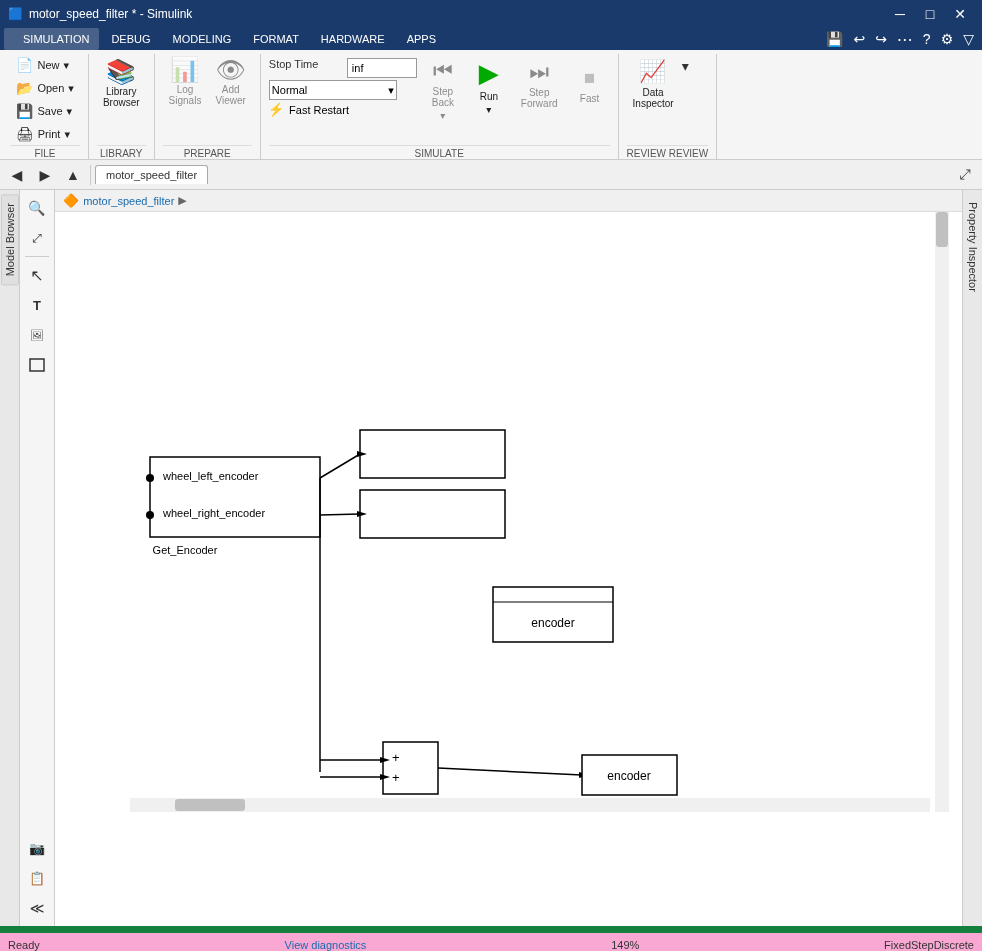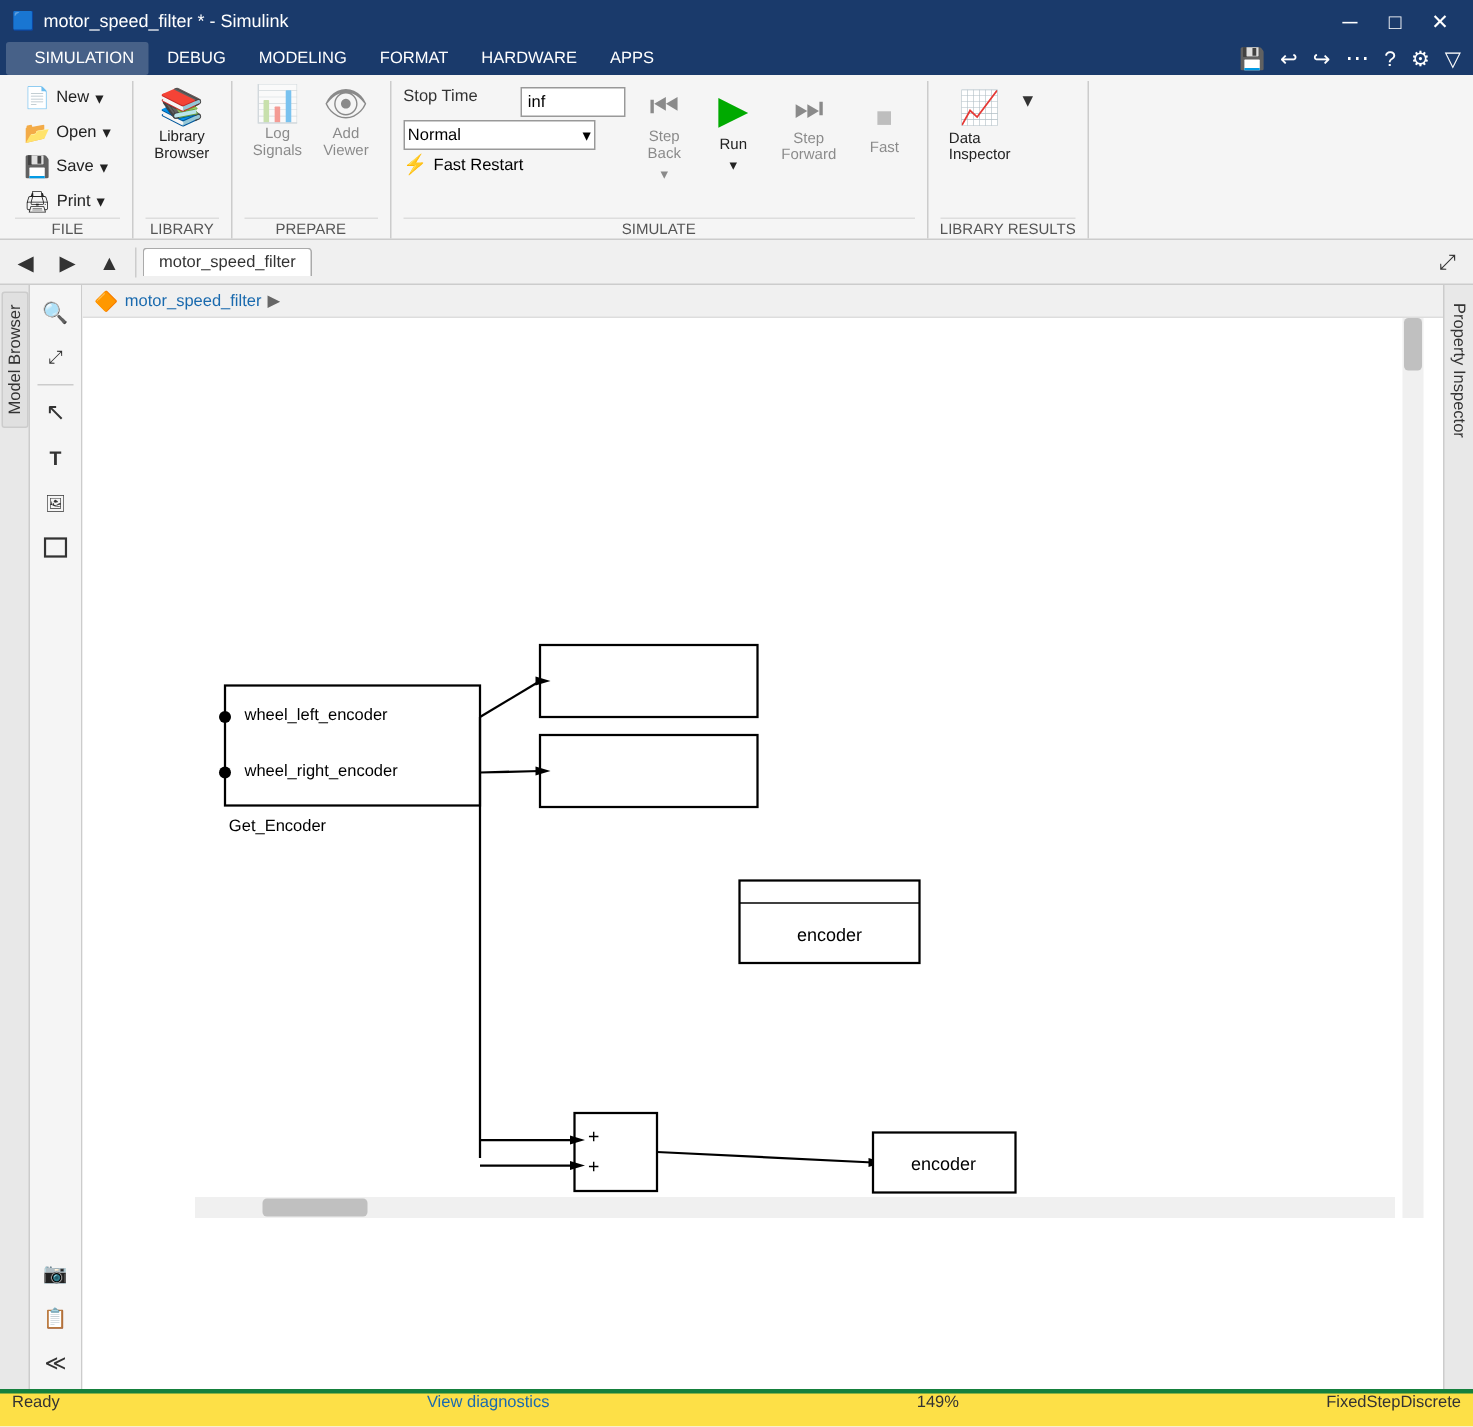--- a/index.html
+++ b/index.html
@@ -209,25 +209,25 @@
 
     
     .prop-tab-vert {
       writing-mode: vertical-rl;
       font-size: 11px; color: #333; cursor: pointer;
       padding: 8px 2px;
     }
 
     
     #statusbar {
-      background: #fde047;
-      border-top: 3px solid #15803d;
+      background: #f9a8d4;
+      border-top: 7px solid #15803d;
       height: 25px;
       display: flex;
-      align-items: flex-start;
+      align-items: flex-end;
       padding: 0 8px;
       font-size: 11px;
       color: #333;
       justify-content: space-between;
     }
     .status-link { color: #1a6aae; cursor: pointer; }
 
     
     .diagram-svg {
       position: absolute;
@@ -381,27 +381,27 @@
           <span style="font-size:10px;text-align:center">Fast</span>
         </div>
       </div>
       <div class="ribbon-group-label">SIMULATE</div>
     </div>
 
     <div class="ribbon-group">
       <div class="ribbon-buttons">
         <div class="ribbon-btn tall">
           <span style="font-size:22px">📈</span>
-          <span style="font-size:10px;">Data<br>Inspector</span>
+          <span style="font-size:10px;text-align:center">Data<br>Inspector</span>
         </div>
         <div style="display:flex;flex-direction:column;align-items:center;justify-content:flex-start;padding-top:4px">
           <span style="font-size:14px;cursor:pointer;color:#333">▾</span>
         </div>
       </div>
-      <div class="ribbon-group-label">LIBRARY RESULTS</div>
+      <div class="ribbon-group-label">REVIEW REVIEW</div>
     </div>
 
     <div style="flex:1"></div>
   </div>
 </div>
 
 <div id="toolbar">
   <button class="tb-btn">◀</button>
   <button class="tb-btn">▶</button>
   <button class="tb-btn">▲</button>

